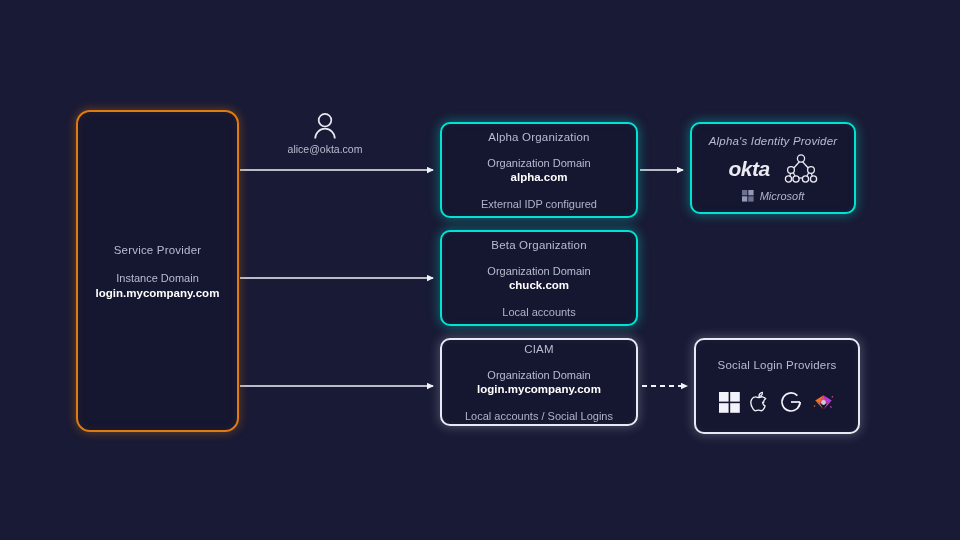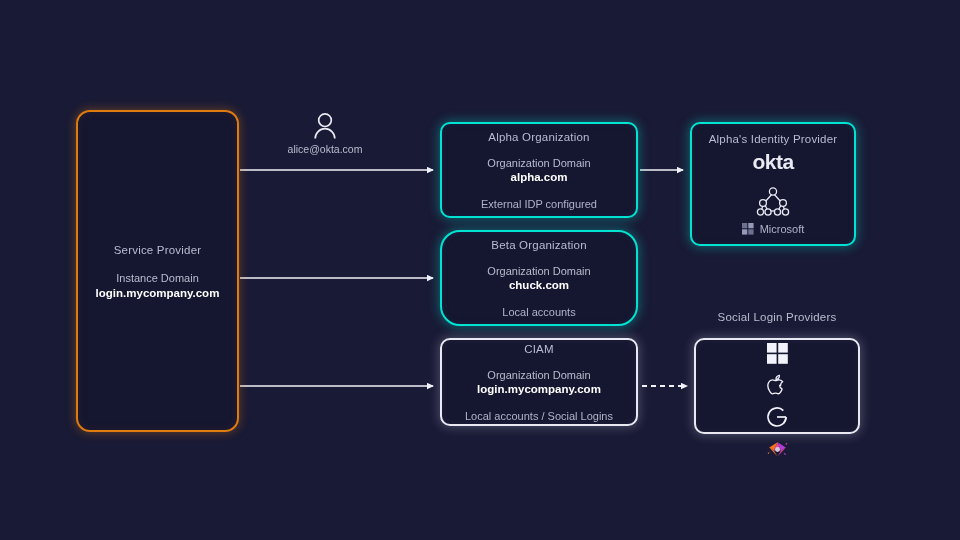--- a/index.html
+++ b/index.html
@@ -74,39 +74,38 @@
                 inset 0 0 9px 0 rgba(0,227,210,.06);
   }
   
   .white {
     border: 2px solid #e8e9f2;
     box-shadow: 0 0 11px 1px rgba(220,224,245,.28),
                 inset 0 0 9px 0 rgba(220,224,245,.05);
   }
 
   #org-alpha { left: 440px; top: 122px; width: 198px; height: 96px; }
-  #org-beta  { left: 440px; top: 230px; width: 198px; height: 96px; border-radius: 20px; }
+  #org-beta  { left: 440px; top: 230px; width: 198px; height: 96px; }
   #org-ciam  { left: 440px; top: 338px; width: 198px; height: 88px; }
 
   #org-alpha .title, #org-beta .title, #org-ciam .title { margin-bottom: 14px; }
   #org-alpha .sub, #org-beta .sub, #org-ciam .sub { margin-bottom: 2px; }
   #org-alpha .note, #org-beta .note, #org-ciam .note { margin-top: 15px; }
 
-  #idp-alpha { left: 690px; top: 122px; width: 166px; height: 124px; }
+  #idp-alpha { left: 690px; top: 122px; width: 166px; height: 92px; font-style: italic; }
   #social    { left: 694px; top: 338px; width: 166px; height: 96px; }
 
   #idp-alpha .title { margin-bottom: 6px; }
   #social .title    { margin-bottom: 20px; }
 
   .logo-row {
     display: flex;
     align-items: center;
     justify-content: center;
     gap: 14px;
-    flex-direction: column;
   }
   .ms-row {
     display: flex;
     align-items: center;
     justify-content: center;
     gap: 6px;
     margin-top: 5px;
   }
   .ms-word {
     color: #b0b3c8;

